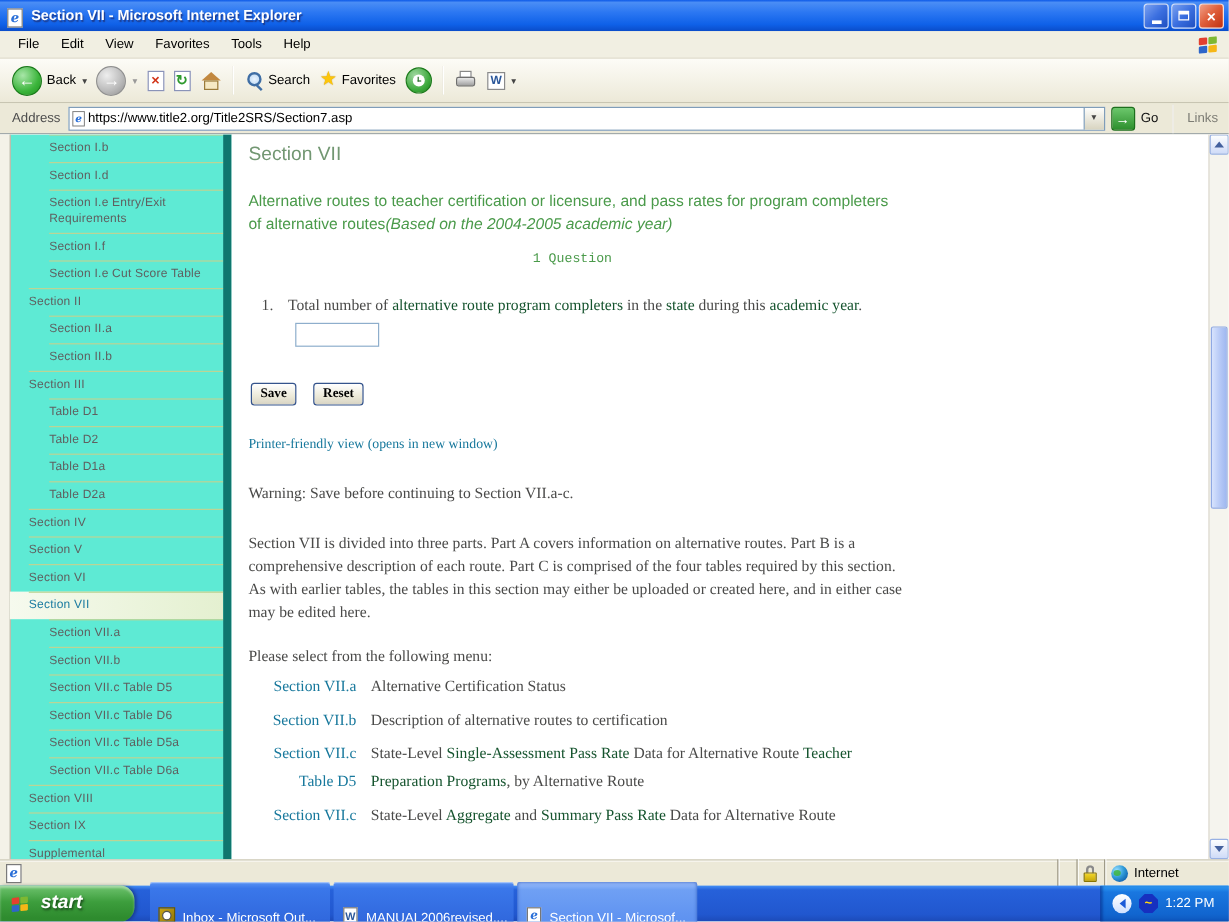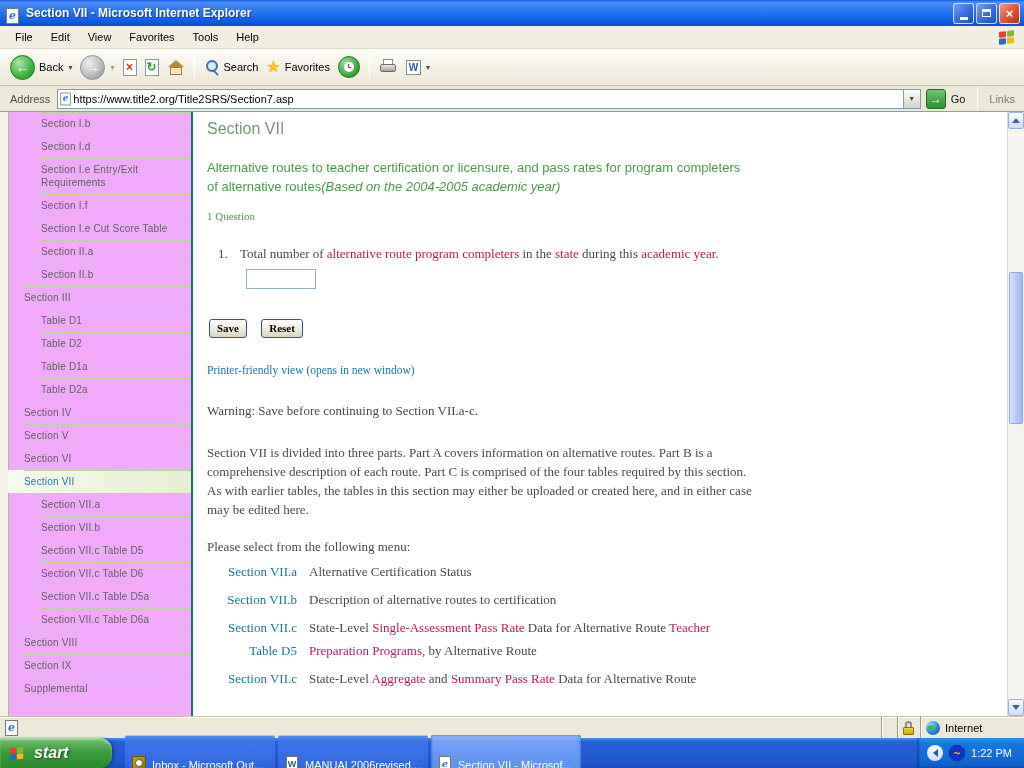--- a/index.html
+++ b/index.html
@@ -79,41 +79,41 @@
     background:linear-gradient(180deg,#6cc76c,#2d8f2d); color:#fff; font-weight:bold; font-size:12px;
     display:flex; align-items:center; justify-content:center; }
   .go-label { font-size:11px; color:#111; margin:0 7px 0 5px; }
   .links-label { font-size:11px; color:#7c7c74; margin:0 6px; }
 
   
   .viewport { flex:1; display:flex; background:#fff; position:relative; overflow:hidden; padding-left:8px; }
   .viewport::before { content:""; position:absolute; left:0; top:0; bottom:0; width:8px; background:#f4f2e8; border-right:1px solid #b5b2a0; }
 
   
-  .sidebar { width:185px; flex:0 0 185px; background:#f0abfc; border-right:2px solid #0f766e; overflow:hidden;
+  .sidebar { width:185px; flex:0 0 185px; background:#5eead4; border-right:7px solid #0f766e; overflow:hidden;
     font-size:10px; letter-spacing:.2px; color:#5f5f5f; }
   .sb-item { position:relative; padding:5px 2px 5px 16px; line-height:13px; cursor:pointer; }
   .sb-item::before { content:""; position:absolute; top:0; left:16px; right:0; height:1px; background:#bcd495; }
   .sb-item.sub { padding-left:33px; }
   .sb-item.sub::before { left:33px; }
   .sb-item.active { color:#1b7ba0; background:linear-gradient(90deg,#f6faee,#e4f0d0); }
 
   
   .content { flex:1; background:#fff; padding:8px 0 0 14px; font-family:"Liberation Serif",serif;
     color:#4a4a49; font-size:13px; overflow:hidden; }
   .page-heading { font-family:"Liberation Sans",sans-serif; font-size:16px; font-weight:400; color:#729772; }
   .subtitle { margin-top:20px; width:535px; font-family:"Liberation Sans",sans-serif; font-size:13px;
     line-height:19px; color:#4a9a4a; }
   .subtitle .it { font-style:italic; }
-  .q-count { margin-top:14px; width:540px; text-align:left; font-family:Liberation Serif, serif;
+  .q-count { margin-top:14px; width:540px; text-align:center; font-family:Liberation Mono, monospace;
     font-size:11px; color:#4a9a4a; }
   .question { margin-top:22px; display:flex; width:515px; line-height:20px; }
   .q-num { flex:0 0 33px; padding-left:11px; }
   .q-text { flex:1; }
-  .tlink { color:#be185d; cursor:pointer; }
+  .tlink { color:#14532d; cursor:pointer; }
   .q-input { display:block; margin:5px 0 0 6px; width:70px; height:20px; border:1px solid #8eaecc; font-size:12px; padding:0 3px; }
   .btn-row { margin-top:30px; }
   .xp-btn { font-family:"Liberation Serif",serif; font-weight:bold; font-size:11px; color:#000;
     padding:2px 7px 3px; margin:0 9px 0 2px; border:1px solid #35548c; border-radius:3px;
     background:linear-gradient(180deg,#ffffff,#ece9d8 60%,#d8d4c4); cursor:pointer; }
   .printer-link { margin-top:26px; font-weight:normal; font-size:11.5px; color:#17789c; cursor:pointer; }
   .warning { margin-top:27px; }
   .body-para { margin-top:24px; width:545px; line-height:19px; }
   .menu-intro { margin-top:20px; }
   .menu-row { display:flex; margin-top:5px; }
@@ -299,20 +299,23 @@
         </div>
 
         <div class="sb-item sub">
           <span>Section I.f</span>
         </div>
 
         <div class="sb-item sub">
           <span>Section I.e Cut Score Table</span>
         </div>
 
+        <div class="sb-item top">
+          <span>Section II</span>
+        </div>
 
         <div class="sb-item sub">
           <span>Section II.a</span>
         </div>
 
         <div class="sb-item sub">
           <span>Section II.b</span>
         </div>
 
         <div class="sb-item top">

